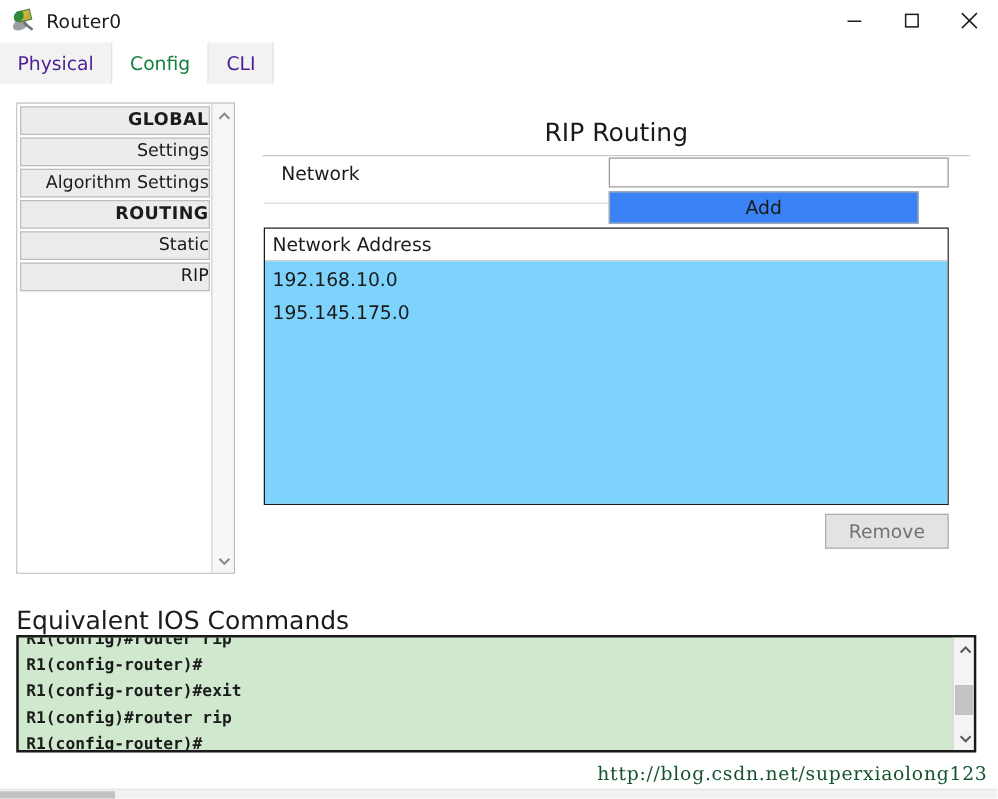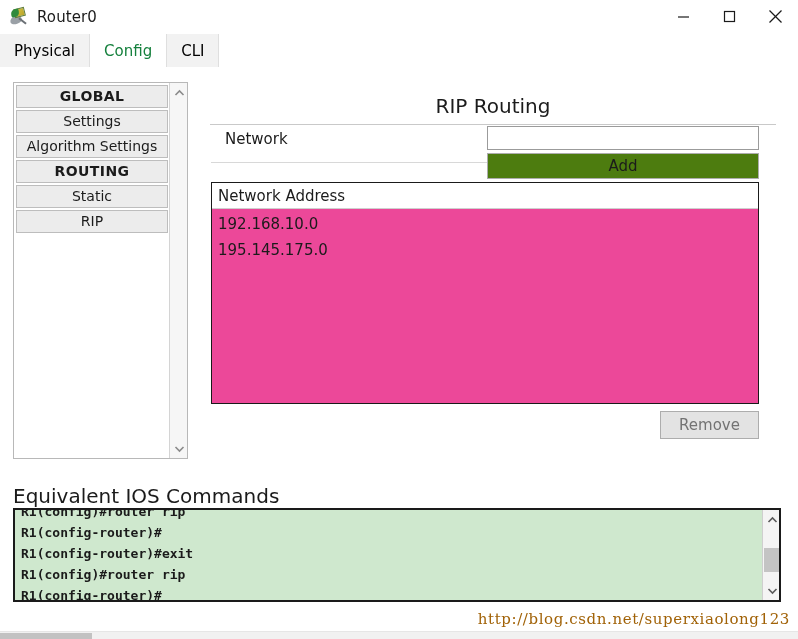--- a/index.html
+++ b/index.html
@@ -72,21 +72,21 @@
 
   
   .tabbar {
     position: absolute; left: 0; top: 34px; width: 798px; height: 34px;
     background: #ffffff;
   }
   .tabbar .tabs { display: flex; height: 34px; align-items: stretch; }
   .tab {
     display: flex; align-items: center; justify-content: center;
     padding: 0 14px;
-    font-size: 15px; color: #000000;
+    font-size: 15px; color: #4c1d95;
     background: #f2f2f2;
     border-right: 1px solid #dfdfdf;
     cursor: default;
   }
   .tab.active {
     background: #ffffff;
     color: #15803d;
   }
   .tab-filler {
     flex: 1; background: #ffffff;
@@ -106,21 +106,21 @@
   }
   .sidebar-list {
     width: 155px; height: 100%;
     padding: 2px 1px 0 2px;
     overflow: hidden;
     background: #ffffff;
   }
   .side-item {
     height: 23px; line-height: 21px;
     margin-bottom: 2px;
-    text-align: center;
+    text-align: right;
     font-size: 14px; color: #1b1b1b;
     background: #ececec;
     border: 1px solid #bdbdbd;
     cursor: default;
     white-space: nowrap;
     overflow: hidden;
   }
   .side-item.header { font-weight: bold; letter-spacing: 0.4px; }
   .sidebar-sb {
     width: 18px; height: 100%;
@@ -162,22 +162,22 @@
     width: 272px; height: 24px;
     background: #ffffff;
     border: 1px solid #9b9b9b;
     font-family: "DejaVu Sans", "Liberation Sans", sans-serif;
     font-size: 14px; color: #1b1b1b;
     padding: 0 4px;
     outline: none;
   }
   .add-btn {
     position: absolute; left: 282px; top: 71px;
-    width: 272px; height: 26px;
-    background: #4d7c0f;
+    width: 248px; height: 26px;
+    background: #3b82f6;
     border: 1px solid #adadad;
     font-family: "DejaVu Sans", "Liberation Sans", sans-serif;
     font-size: 15px; color: #1b1b1b;
     cursor: default;
   }
 
   .table-box {
     position: absolute; left: 6px; top: 100px;
     width: 548px; height: 222px;
     border: 1px solid #1a1a1a;
@@ -186,21 +186,21 @@
   }
   .table-head {
     height: 26px; line-height: 26px;
     padding-left: 6px;
     font-size: 15px; color: #1b1b1b;
     background: #ffffff;
     border-bottom: 1px solid #cfcfcf;
   }
   .table-body {
     height: 195px;
-    background: #ec4899;
+    background: #7dd3fc;
     padding-top: 2px;
   }
   .table-row {
     height: 26px; line-height: 26px;
     padding-left: 6px;
     font-size: 15px; color: #1b1b1b;
     cursor: default;
   }
   .remove-btn {
     position: absolute; left: 455px; top: 329px;
@@ -247,21 +247,21 @@
     position: absolute; left: 1px; top: 38px;
     width: 15px; height: 24px;
     background: #c4c4c4;
   }
 
   
   .watermark {
     position: absolute; right: 8px; top: 610px;
     font-family: "DejaVu Serif", "Liberation Serif", serif;
     font-size: 15px;
-    color: #a16207;
+    color: #14532d;
     letter-spacing: 0.6px;
     white-space: nowrap;
   }
 
   
   .bottom-sb {
     position: absolute; left: 0; bottom: 0; width: 798px; height: 8px;
     background: #f1f1f1;
     border-top: 1px solid #e6e6e6;
   }

